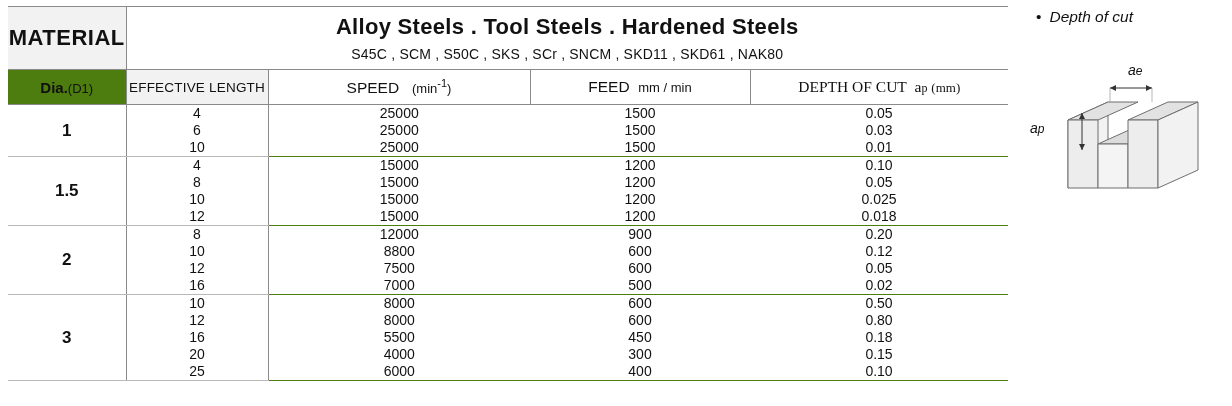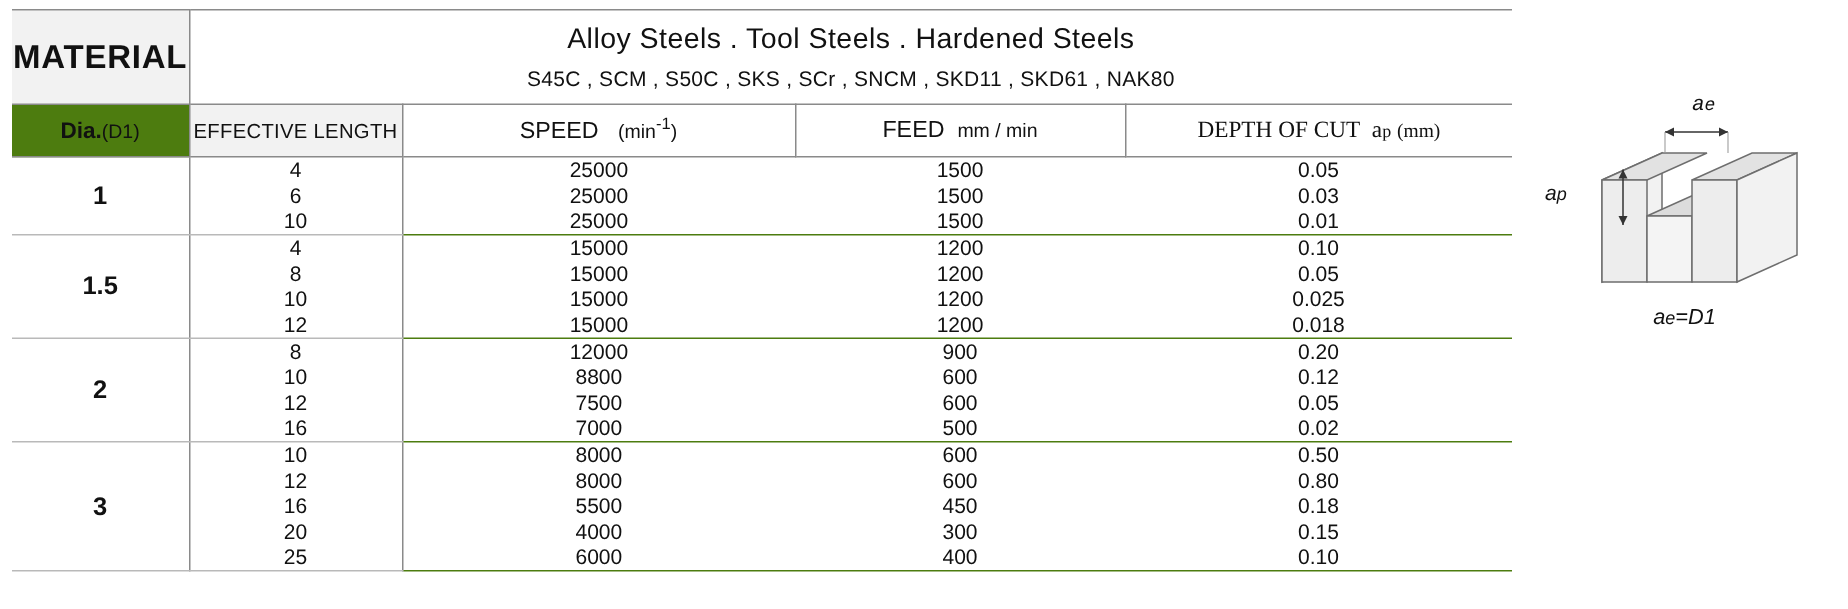--- a/index.html
+++ b/index.html
@@ -54,22 +54,22 @@
   }
   .mat-value {
     border-top: 1px solid #8a8a8a;
     border-bottom: 1px solid #8a8a8a;
     text-align: center;
     background: #ffffff;
     height: 62px;
     padding: 4px 0 6px 0;
   }
   .mat-value .line1 {
-    font-size: 19px;
-    font-weight: normal;
+    font-size: 22px;
+    font-weight: bold;
     letter-spacing: 0.3px;
     margin-bottom: 6px;
   }
   .mat-value .line2 {
     font-size: 14px;
     letter-spacing: 0.2px;
   }
 
   
   .colhead td {
@@ -176,21 +176,20 @@
     text-align: center;
     font-size: 14.5px;
     font-style: italic;
   }
   .lbl-ae {
     position: absolute;
     left: 108px;
     top: 4px;
     font-size: 14px;
     font-style: italic;
-    font-family: Liberation Mono, monospace;
   }
   .lbl-ap {
     position: absolute;
     left: 10px;
     top: 62px;
     font-size: 14px;
     font-style: italic;
   }
 </style>
 </head>
@@ -374,20 +373,23 @@
               <div>0.15</div>
               <div>0.10</div>
             </div>
           </td>
         </tr>
       </tbody>
     </table>
   </div>
 
   <div class="right-panel">
+    <div class="doc-title">
+      <span class="bullet">•</span><span>Depth of cut</span>
+    </div>
 
     <div class="fig">
       <svg width="206" height="160" viewBox="0 0 206 160">
 
         <polygon points="48,62 88,44 88,112 48,130" fill="#f2f2f2" stroke="#6e6e6e" stroke-width="1"></polygon>
         <polygon points="48,62 88,44 118,44 78,62" fill="#e2e2e2" stroke="#6e6e6e" stroke-width="1"></polygon>
         <polygon points="48,62 78,62 78,130 48,130" fill="#ededed" stroke="#6e6e6e" stroke-width="1"></polygon>
 
         <polygon points="78,86 118,68 148,68 108,86" fill="#dcdcdc" stroke="#6e6e6e" stroke-width="1"></polygon>
         <polygon points="78,86 108,86 108,130 78,130" fill="#f4f4f4" stroke="#6e6e6e" stroke-width="1"></polygon>
@@ -407,18 +409,15 @@
         <polygon points="62,92 59,86 65,86" fill="#333333"></polygon>
       </svg>
       <div class="lbl-ae">
         <span>a</span><span class="sub">e</span>
       </div>
       <div class="lbl-ap">
         <span>a</span><span class="sub">p</span>
       </div>
     </div>
 
-    <div class="fig-caption">
-      <span>a</span><span class="sub">e</span><span>=D1</span>
-    </div>
   </div>
 
 </div>
 
 </body></html>

